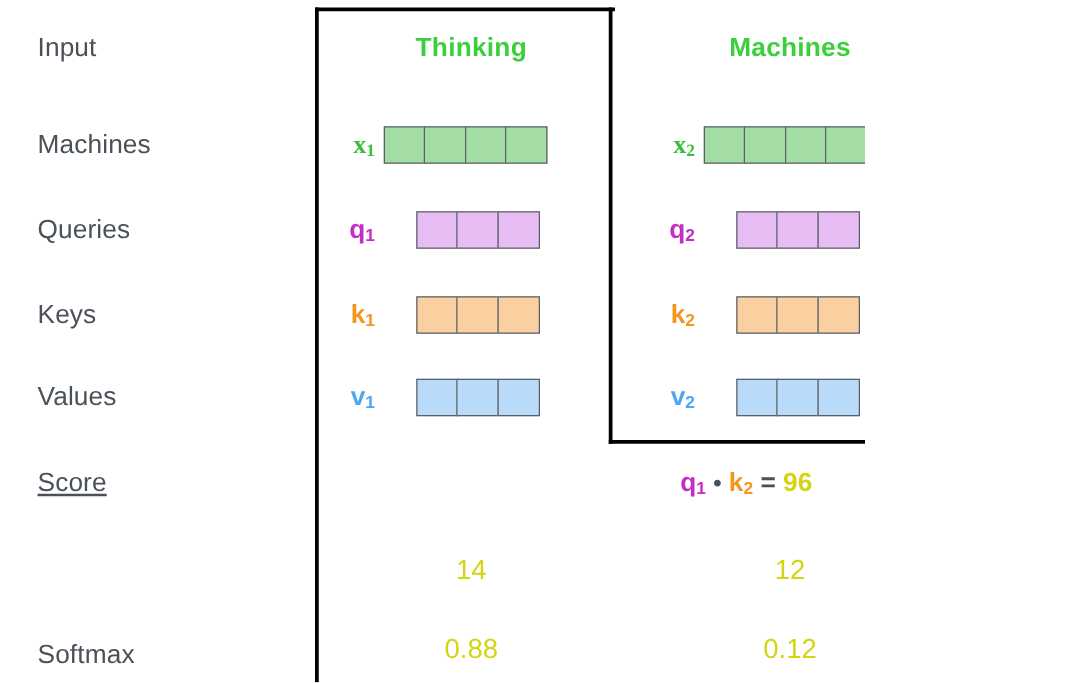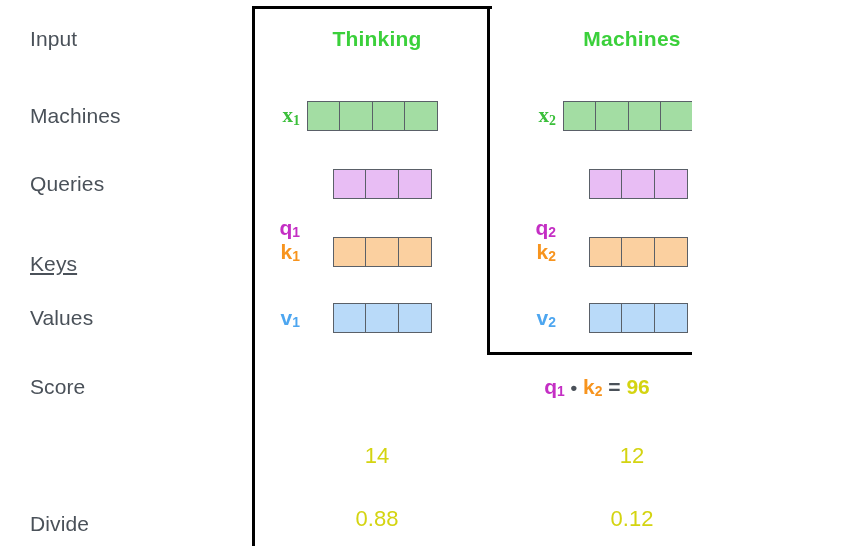--- a/index.html
+++ b/index.html
@@ -78,21 +78,21 @@
     white-space: nowrap;
     transform: translate(-100%, -50%);
     letter-spacing: 0px;
   }
   .vec-sym sub {
     font-size: 0.66em;
     font-weight: bold;
     vertical-align: -0.18em;
   }
   .sym-x { color: #3bbf3b; font-family: Liberation Serif, serif; }
-  .sym-q { color: #c42ec4; margin-top: 44px; }
+  .sym-q { color: #c42ec4; }
   .sym-k { color: #f7941e; }
   .sym-v { color: #4da6f0; }
 
   
   .vec-strip {
     position: absolute;
     display: flex;
     transform: translateY(-50%);
   }
   .vec-cell {
@@ -151,26 +151,26 @@
 
   <div class="outline-seg" style="left:487px; top:352px; width:283px; height:3px;"></div>
 
   <div class="outline-seg" style="left:767px; top:352px; width:3px; height:194px;"></div>
 
   <div class="outline-seg" style="left:252px; top:6px; width:3px; height:540px;"></div>
 
   <div class="row-label" style="top:39px;">Input</div>
   <div class="row-label" style="top:116px;">Machines</div>
   <div class="row-label" style="top:184px;text-align:right;">Queries</div>
-  <div class="row-label" style="top:264px;text-decoration:underline;">Keys</div>
+  <div class="row-label" style="top:252px;">Keys</div>
   <div class="row-label" style="top:318px;">Values</div>
-  <div class="row-label" style="top:387px;">Score</div>
-
-
-  <div class="row-label" style="top:524px;">Divide</div>
+  <div class="row-label" style="top:387px;text-decoration:underline;">Score</div>
+
+
+  <div class="row-label" style="top:524px;">Softmax</div>
 
   <div class="col-header" style="left:377px; top:39px;">Thinking</div>
 
   <div class="vec-sym sym-x" style="left:300px; top:116px;">
     <span>x</span><sub>1</sub>
   </div>
   <div class="vec-strip" style="left:307px; top:116px;">
     <div class="vec-cell c-green"></div>
     <div class="vec-cell c-green"></div>
     <div class="vec-cell c-green"></div>

